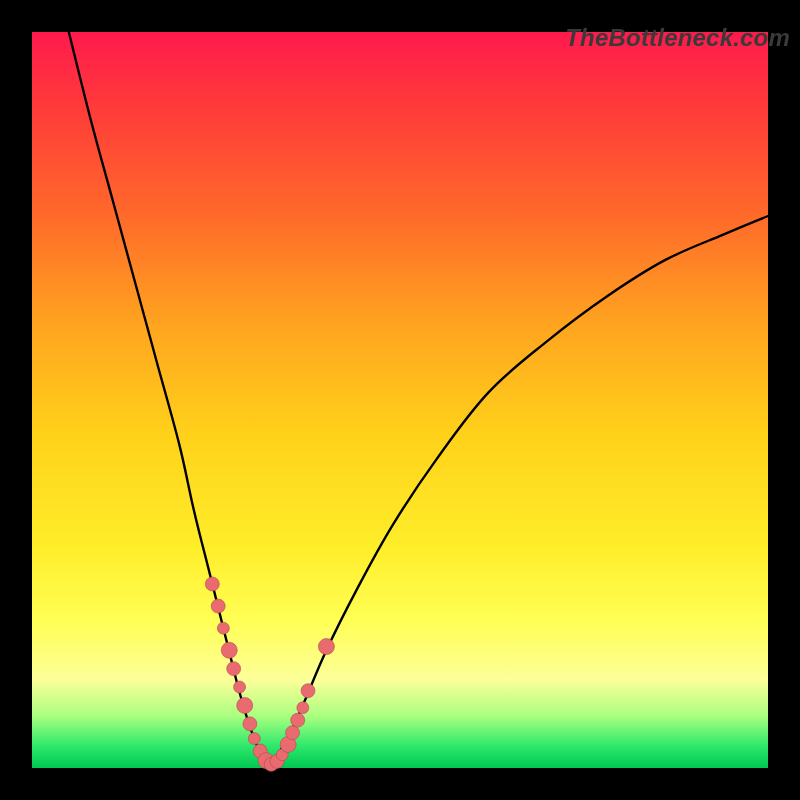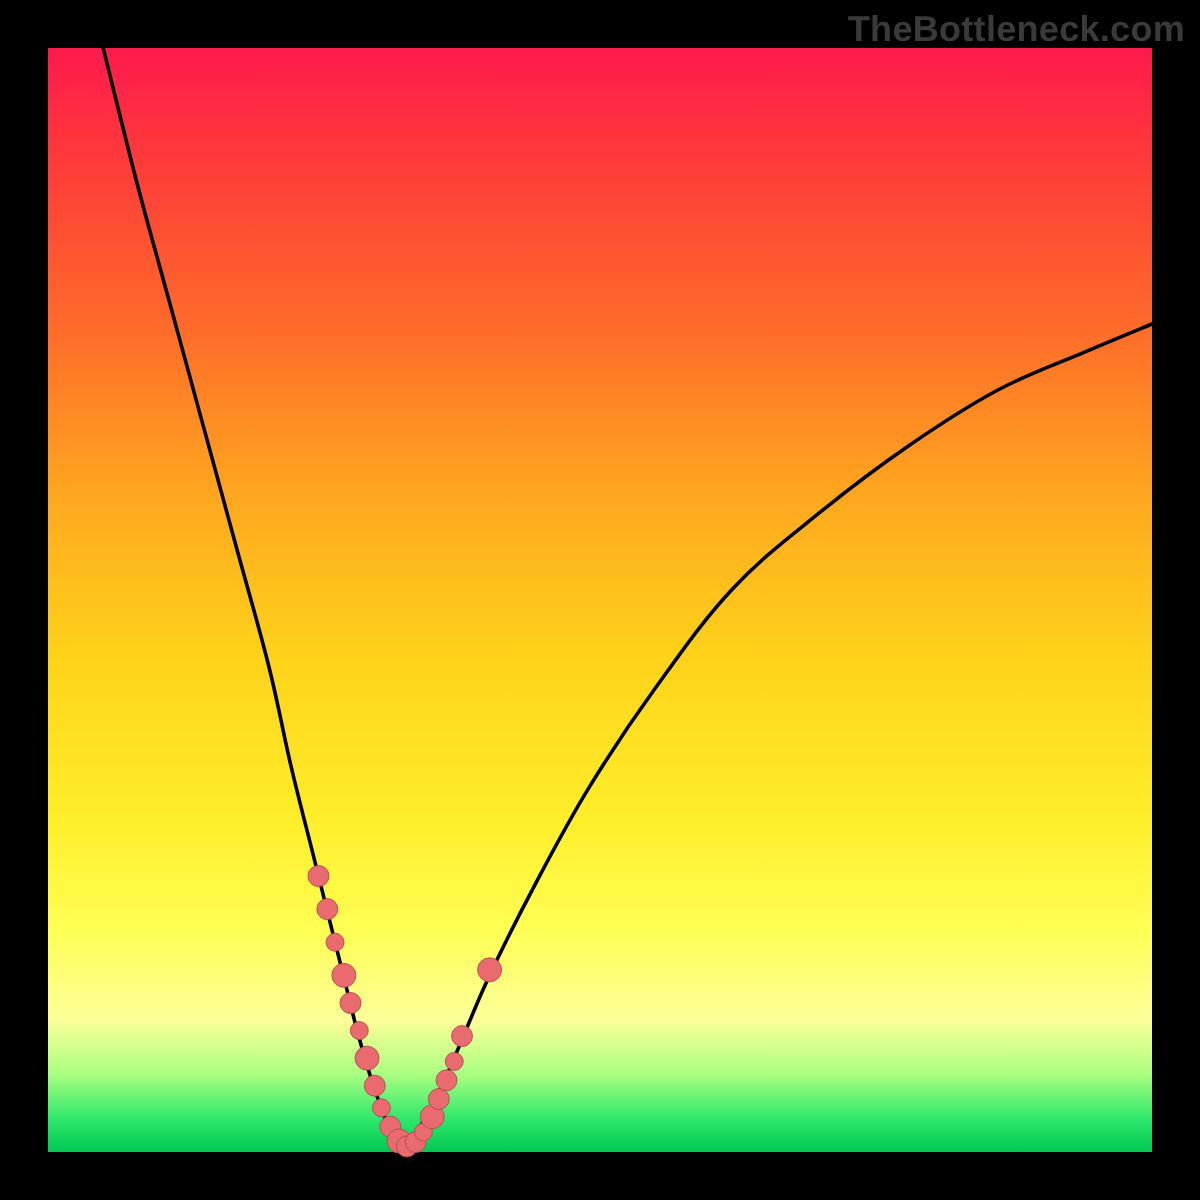--- a/index.html
+++ b/index.html
@@ -17,27 +17,28 @@
       #ffd21a 55%,
       #ffee2a 70%,
       #ffff55 80%,
       #fdff99 88%,
       #a8ff80 93%,
       #2ee86b 97%,
       #00c853 100%);
   }
   .watermark {
     position: absolute;
-    top: 6px; right: 10px;
+    top: 24px; right: 10px;
     font-family: Arial, Helvetica, sans-serif;
     font-size: 24px;
     font-weight: 600;
     color: #3a3a3a;
     letter-spacing: 0.2px;
     user-select: none;
+    font-style: italic;
   }
   svg.curve-layer {
     position: absolute;
     left: 32px; top: 32px;
     width: 736px; height: 736px;
     overflow: visible;
   }
 </style>
 </head>
 <body>

